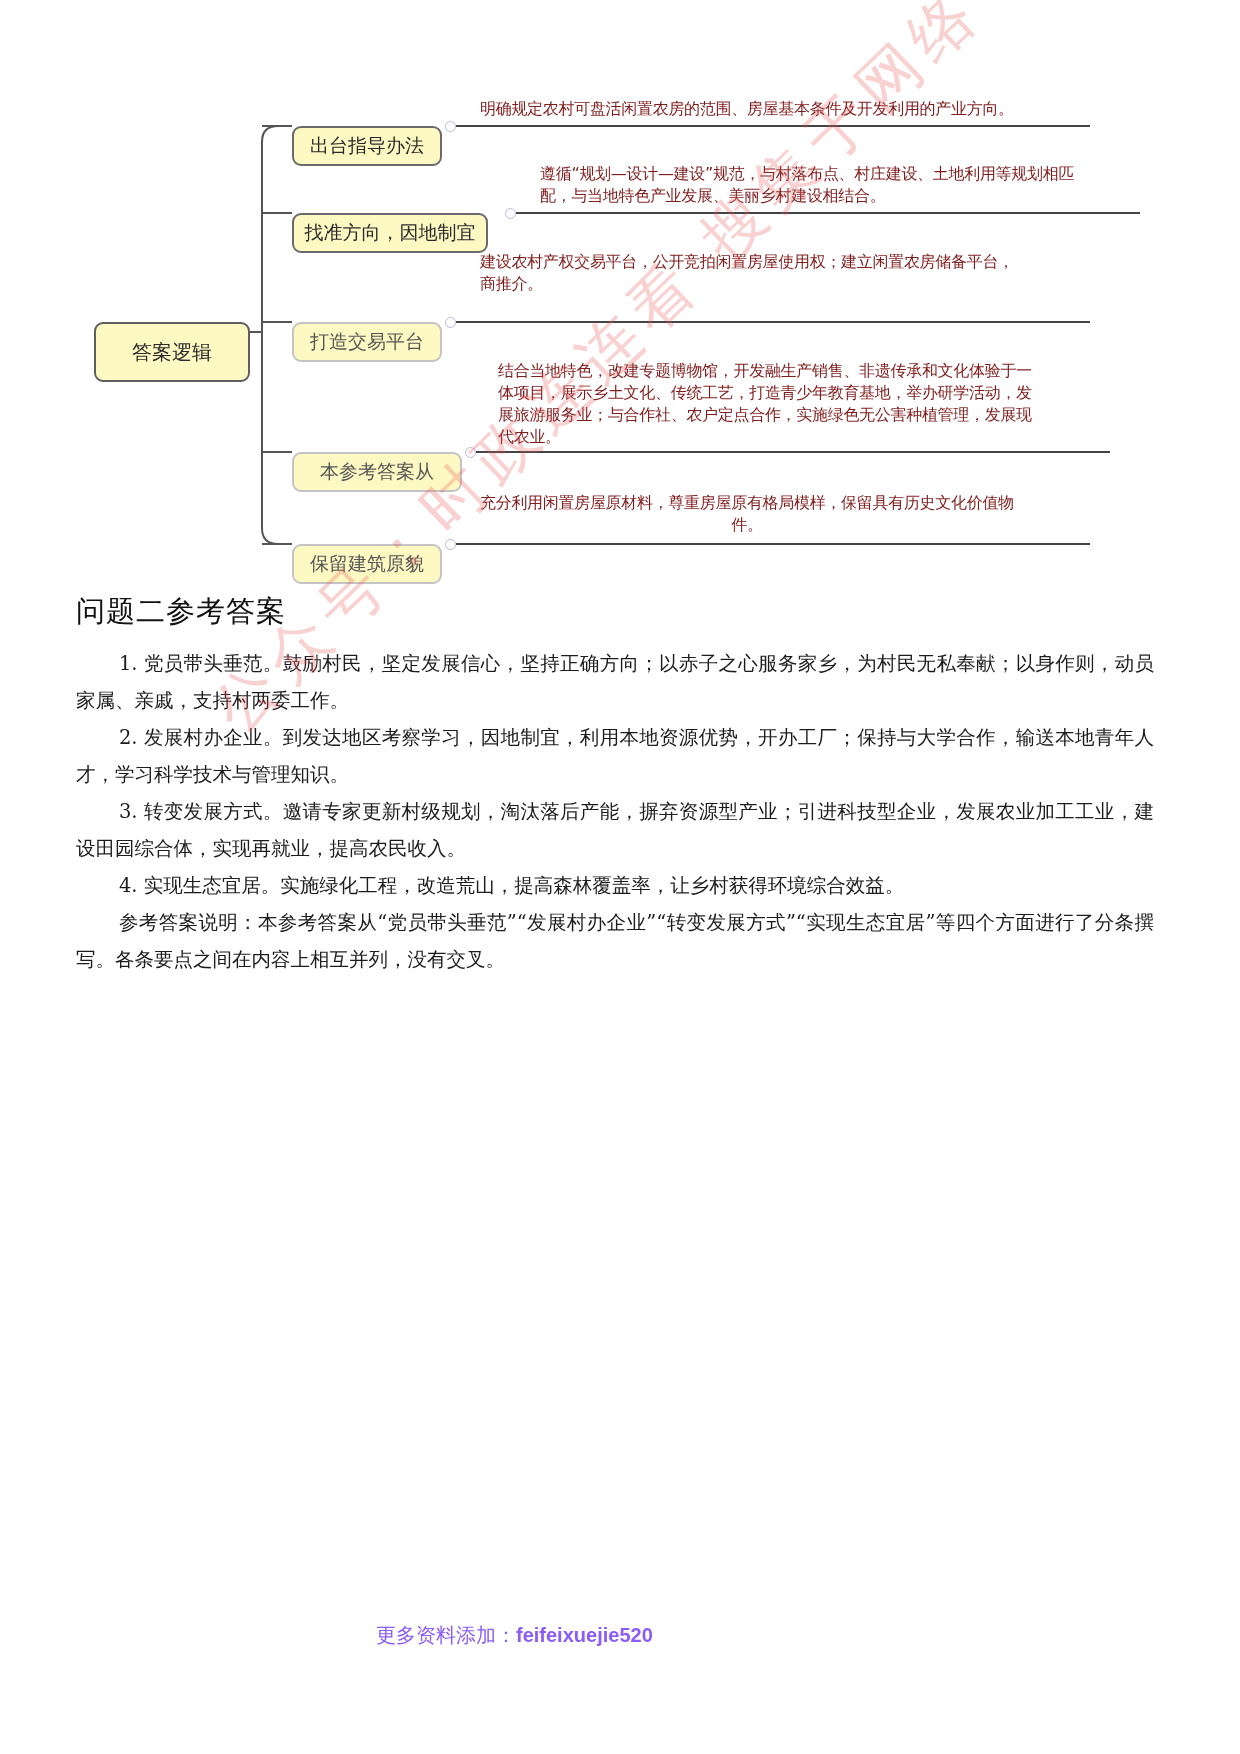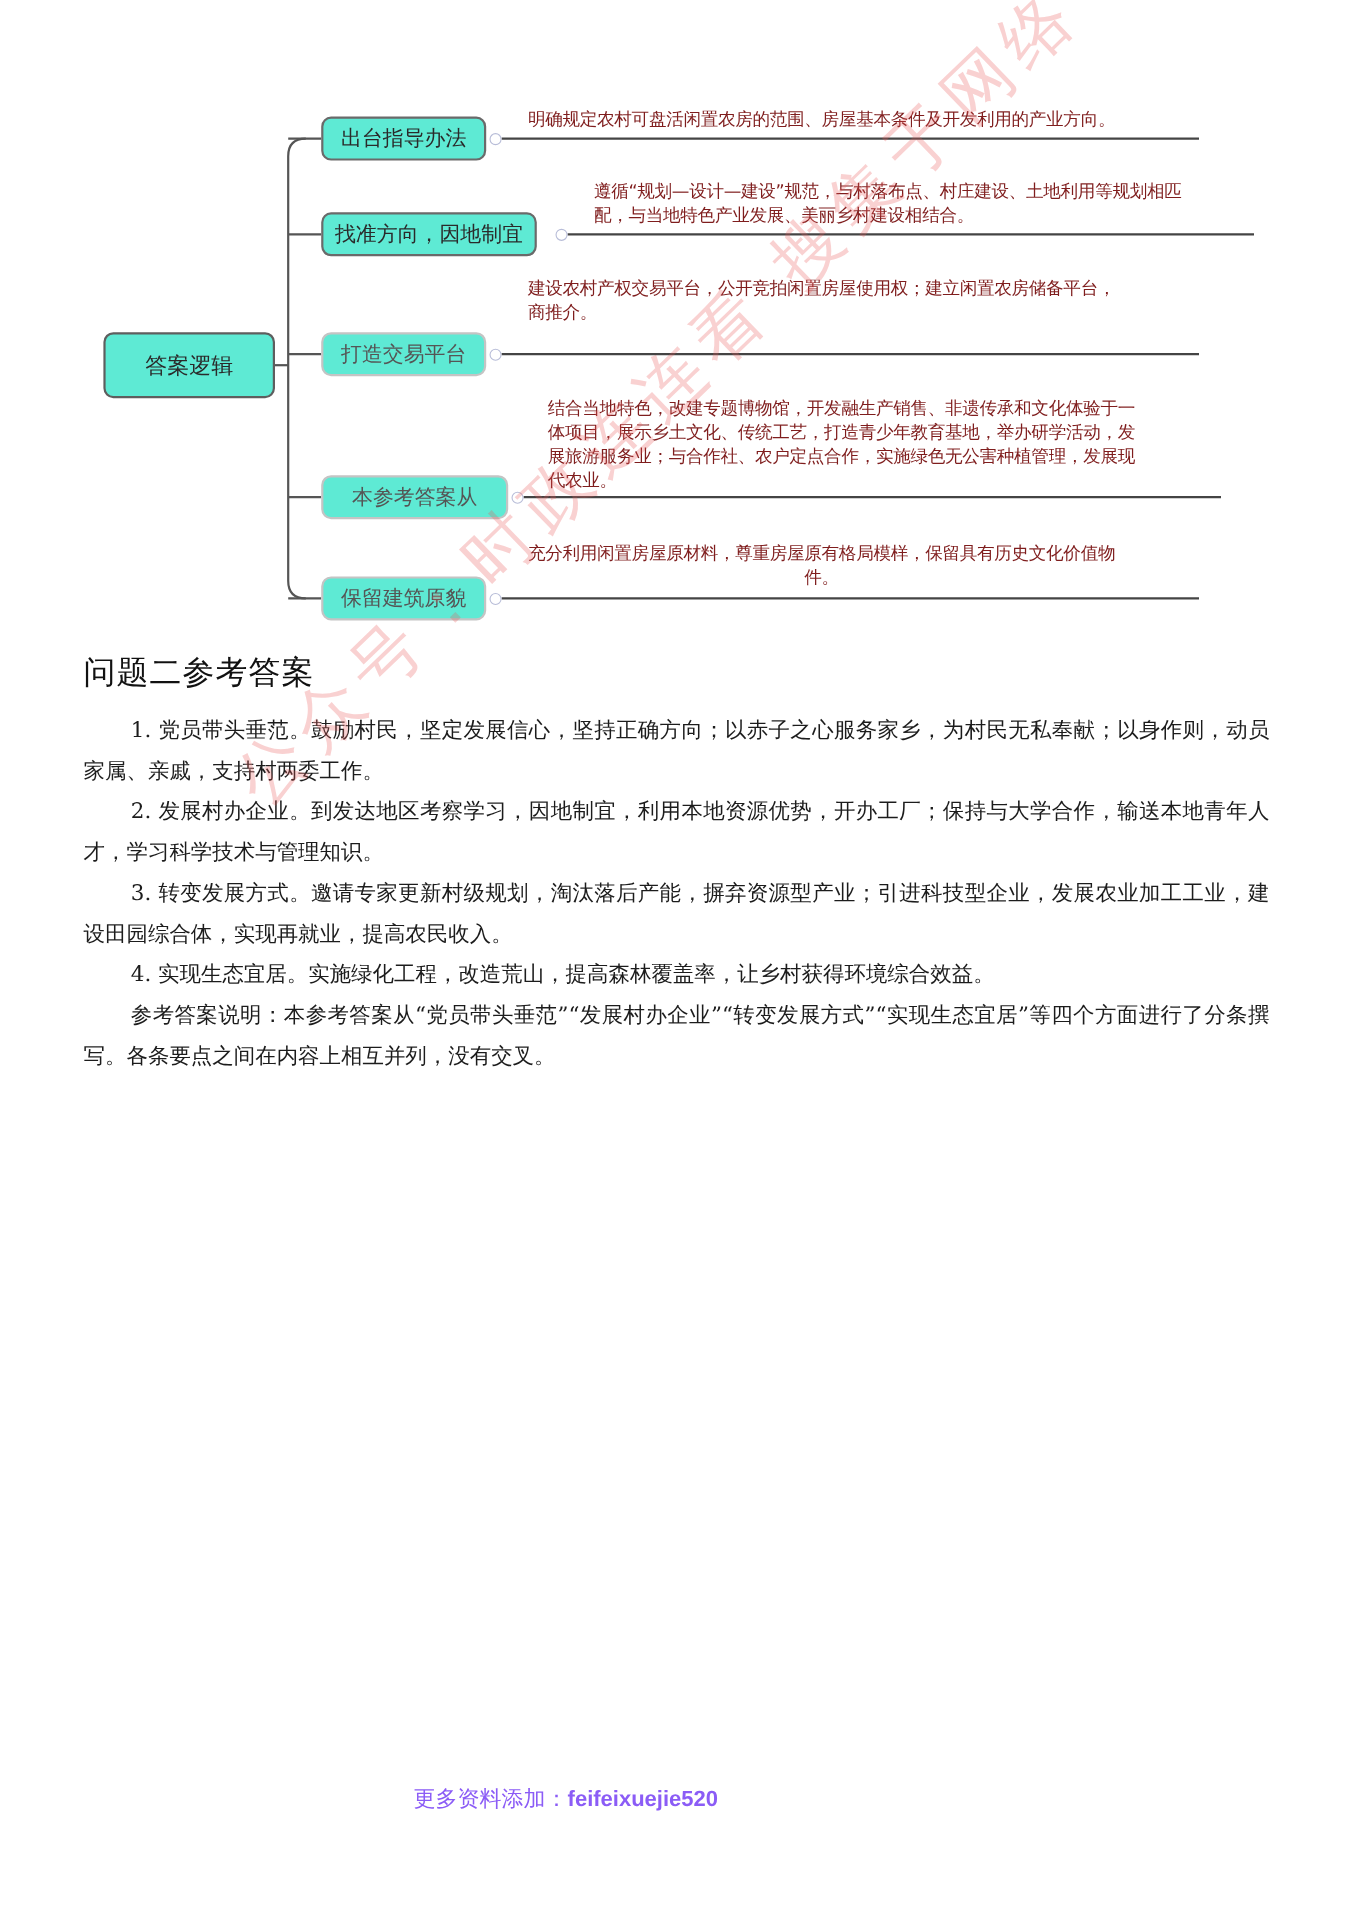--- a/index.html
+++ b/index.html
@@ -3,22 +3,22 @@
 <meta charset="utf-8">
 <style>
   html, body { margin: 0; padding: 0; background: #ffffff; }
   body { width: 1240px; height: 1754px; position: relative; overflow: hidden;
          font-family: "DejaVu Sans", sans-serif; color: #1a1a1a; }
 
   
   .mindmap { position: absolute; left: 0; top: 0; width: 1240px; height: 570px; }
   .mindmap svg.lines { position: absolute; left: 0; top: 0; }
   .node { position: absolute; box-sizing: border-box; border: 2px solid #6a6a6a;
-          border-radius: 9px; background: #5eead4; display: flex; align-items: center;
-          justify-content: center; font-size: 19px; color: #2a2a2a; white-space: nowrap; }
+          border-radius: 9px; background: #fef9c3; display: flex; align-items: center;
+          justify-content: center; font-size: 19px; color: #2a2a2a; white-space: nowrap; margin-top: 20px; }
   .node.light { border-color: #c4c4c4; color: #555; }
   .node.root { border-color: #5e5e5e; font-size: 20px; }
   .dot { position: absolute; width: 11px; height: 11px; border: 1.5px solid #b8bdd8;
          border-radius: 50%; background: #fff; box-sizing: border-box; }
   .desc { position: absolute; font-size: 16px; line-height: 22px; color: #7f1d1d;
           letter-spacing: -0.3px; }
 
   
   .section-title { position: absolute; left: 76px; top: 592px; font-size: 29px;
                    font-family: "DejaVu Serif", serif; color: #111; letter-spacing: 1px; }

